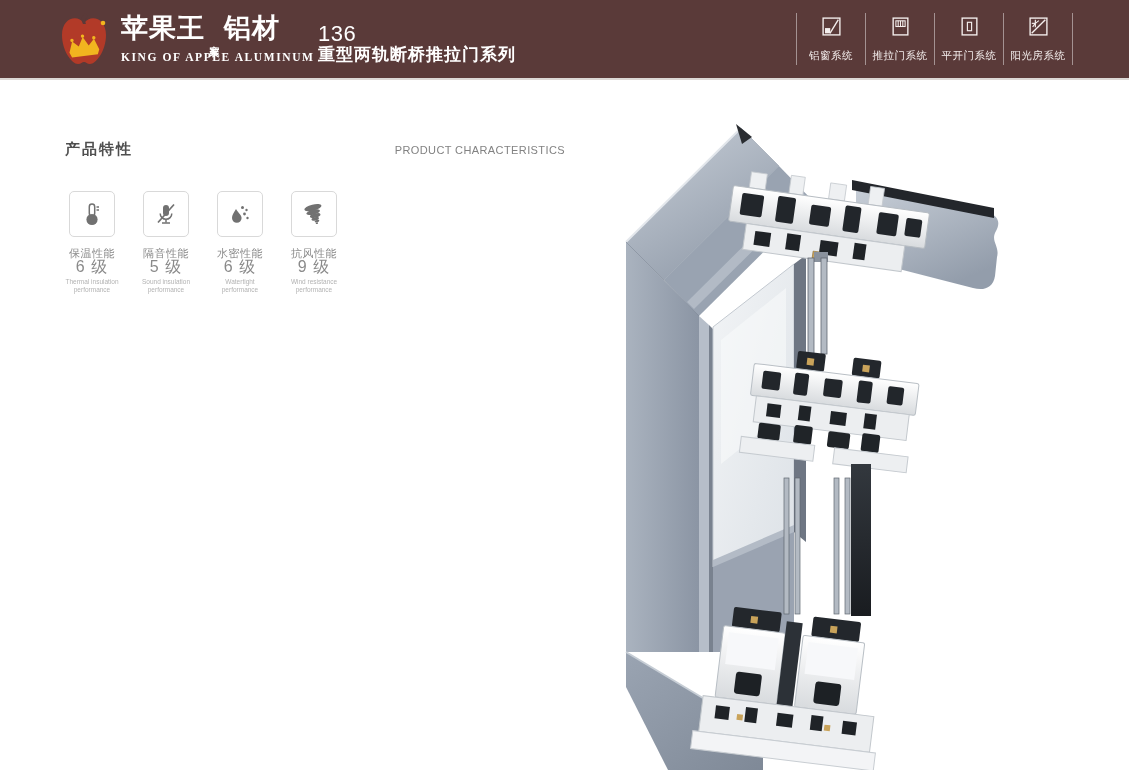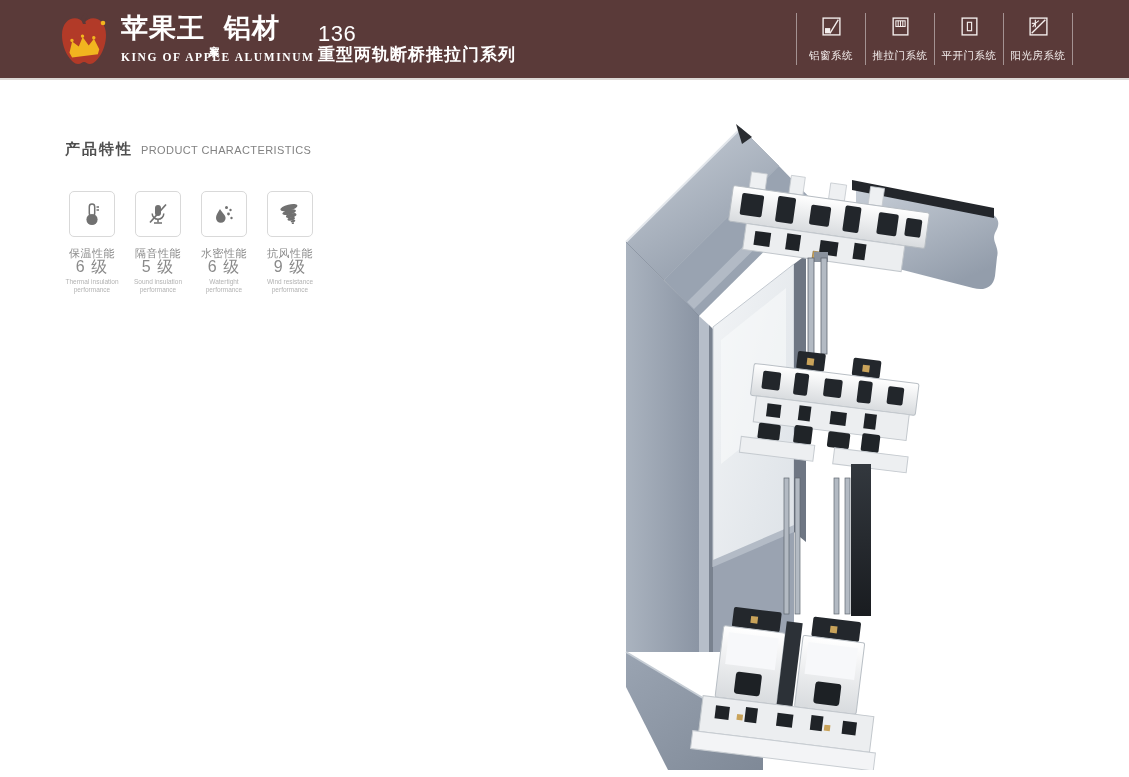--- a/index.html
+++ b/index.html
@@ -22,30 +22,30 @@
   .nav-item{width:68px;display:flex;flex-direction:column;align-items:center;gap:12px;
             border-left:1px solid rgba(255,255,255,.45);cursor:pointer;padding:2px 0;}
   .nav-item:last-child{border-right:1px solid rgba(255,255,255,.45);}
   .nav-label{color:#f4eeed;font-size:10.5px;letter-spacing:.5px;white-space:nowrap;}
   .icon-slot{display:flex;align-items:center;justify-content:center;height:22px;}
   .icon-slot svg{display:none;}
   .icon-slot svg.show{display:block;}
 
   
   .content-left{position:absolute;left:65px;top:140px;width:500px;}
-  .sec-title{margin:0;display:flex;align-items:baseline;gap:8px;}
+  .sec-title{margin:0;display:flex;align-items:baseline;gap:8px;justify-content:space-between;}
   .sec-title-cn{font-size:15px;font-weight:700;color:#4f4f4f;letter-spacing:2px;}
   .sec-title-en{font-size:11px;font-weight:400;color:#828282;letter-spacing:.4px;}
   .features-cn{margin-top:22px;}
   .features-cn p{margin:0;font-size:13px;line-height:24.5px;color:#8d8d8d;letter-spacing:.4px;}
   .features-en{margin-top:17px;}
   .features-en p{margin:0;font-size:10px;line-height:15.6px;color:#9c9c9c;}
 
   
-  .perf-row{margin-top:32px;display:flex;gap:12px;}
+  .perf-row{margin-top:32px;display:flex;gap:20px;}
   .perf{width:54px;text-align:center;}
   .perf-box{width:44px;height:44px;margin:0 auto;border:1px solid #d9d9d9;border-radius:5px;
             display:flex;align-items:center;justify-content:center;}
   .perf-box .icon-slot{height:28px;}
   .perf-cn{margin-top:9px;font-size:11px;color:#8a8a8a;line-height:14px;letter-spacing:.5px;}
   .perf-grade{font-size:16px;color:#8a8a8a;line-height:14px;letter-spacing:1px;}
   .perf-en{margin-top:4px;font-size:6.5px;color:#b3b3b3;line-height:8px;}
 
   
   .render{position:absolute;left:608px;top:112px;width:462px;height:658px;}

